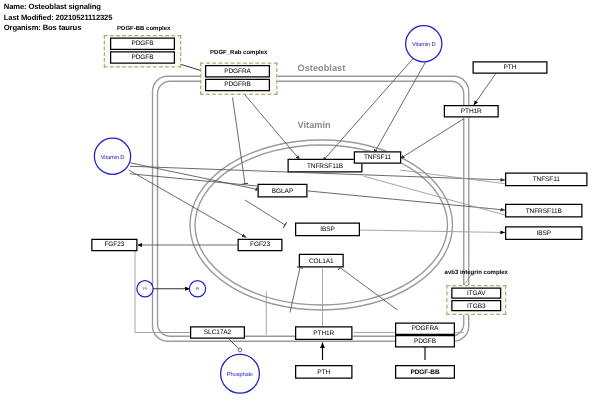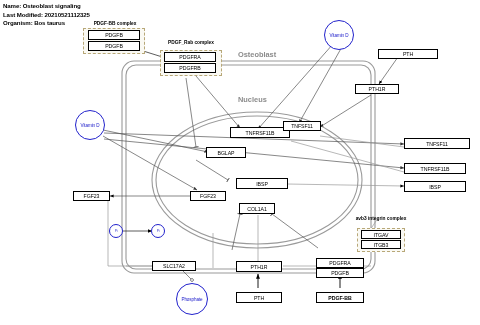--- a/index.html
+++ b/index.html
@@ -129,21 +129,21 @@
     <path d="M122,231 L152,231" stroke="#333" stroke-width="0.8" fill="none" marker-end="url(#arwb)"></path>
 
     <path d="M213,233 L213,268" stroke="#999" stroke-width="0.7" fill="none"></path>
     <path d="M126,266 L152,266" stroke="#999" stroke-width="0.7" fill="none"></path>
     <path d="M283,266 L320,266" stroke="#999" stroke-width="0.7" fill="none"></path>
     <path d="M362,266 L371,266" stroke="#999" stroke-width="0.7" fill="none"></path>
     <path d="M370,230 L378,218" stroke="#999" stroke-width="0.7" fill="none"></path>
   </svg>
 
   <div class="comp-label" style="left:238px;top:50px;">Osteoblast</div>
-  <div class="comp-label" style="left:238px;top:95px;">Nucleus</div>
+  <div class="comp-label" style="left:238px;top:95px;">Vitamin</div>
 
   <div class="complex-label" style="left:80px;top:21px;width:70px;">PDGF-BB complex</div>
   <div class="complex" style="left:83px;top:28px;width:62px;height:26px;"></div>
   <div class="node" style="left:88px;top:30px;width:52px;height:10px;">PDGFB</div>
   <div class="node" style="left:88px;top:41px;width:52px;height:10px;">PDGFB</div>
 
   <div class="complex-label" style="left:152px;top:40px;width:78px;">PDGF_Rab complex</div>
   <div class="complex" style="left:160px;top:50px;width:62px;height:26px;"></div>
   <div class="node" style="left:164px;top:52px;width:52px;height:10px;">PDGFRA</div>
   <div class="node" style="left:164px;top:63px;width:52px;height:10px;">PDGFRB</div>

